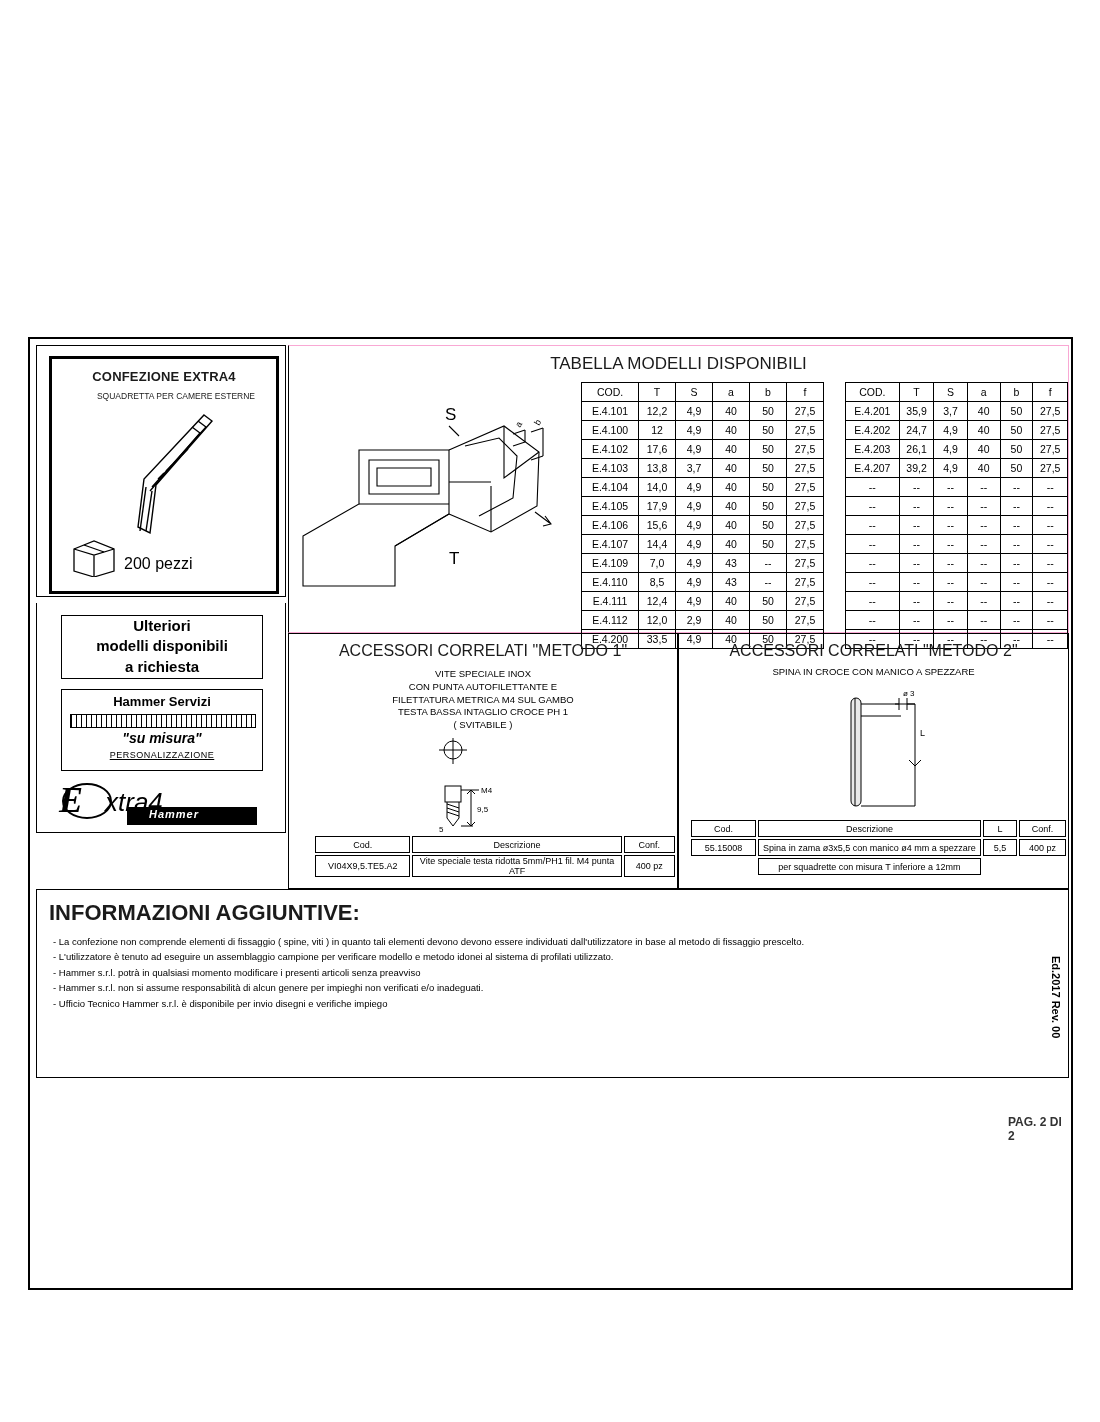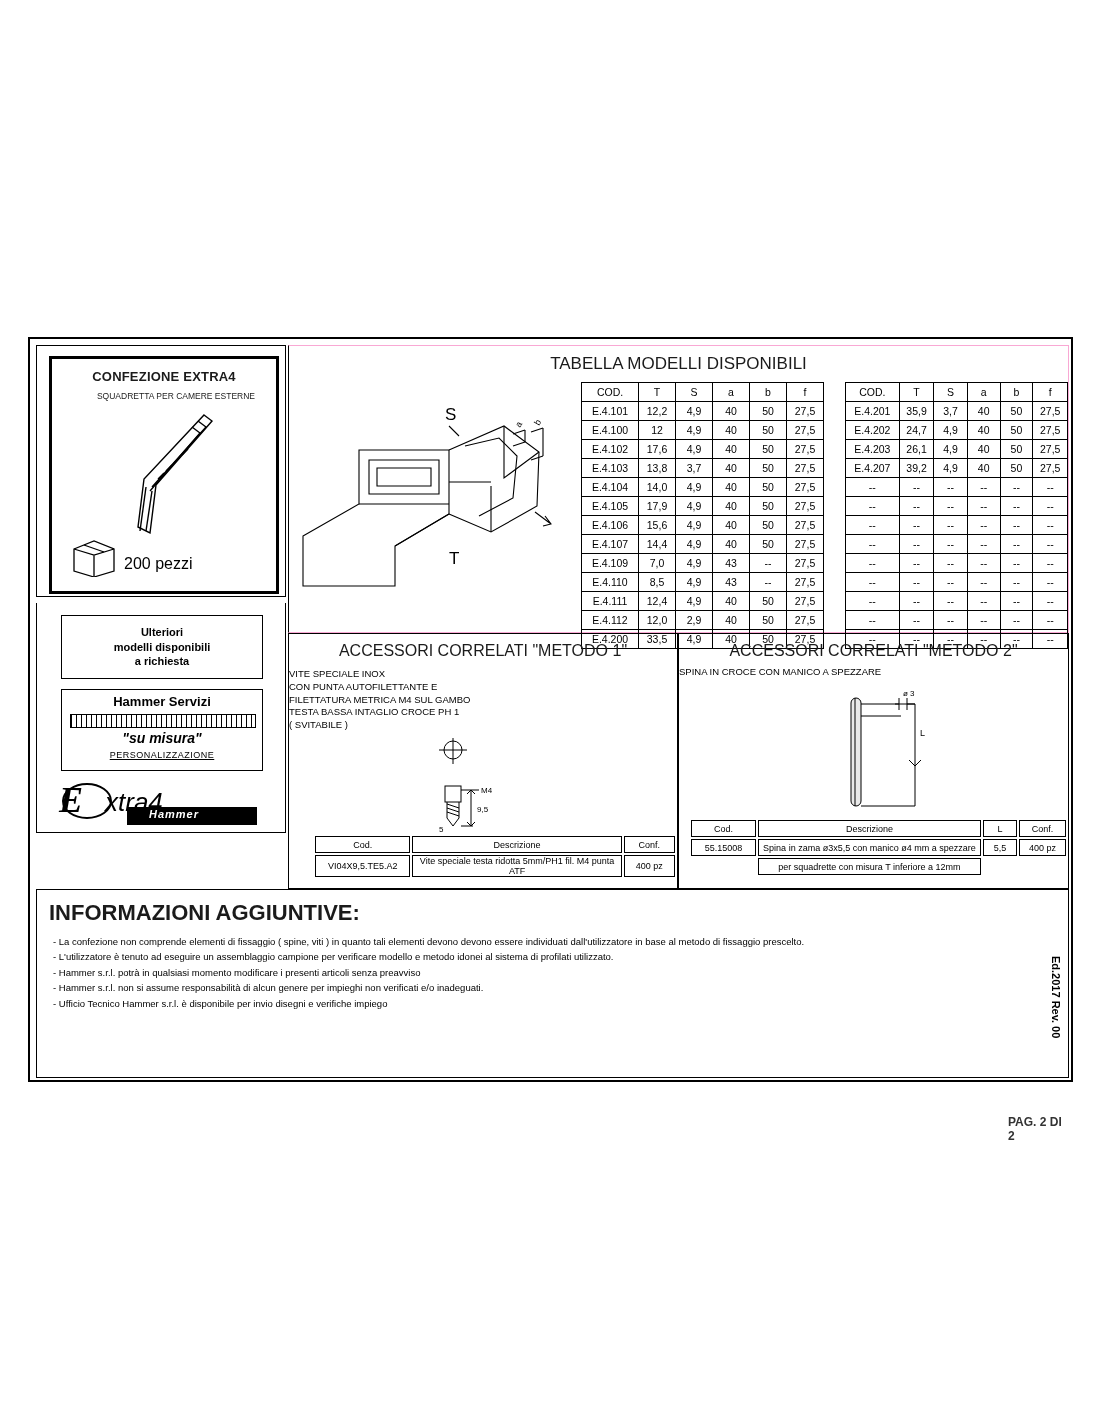--- a/index.html
+++ b/index.html
@@ -1,30 +1,30 @@
 <!DOCTYPE html>
 <html><head>
 <meta charset="utf-8">
 <style>
   html,body{margin:0;padding:0;background:#ffffff;}
   body{width:1100px;height:1422px;font-family:"Liberation Sans",sans-serif;color:#000;}
-  #sheet{position:absolute;left:28px;top:337px;width:1045px;height:745px;border:2px solid #000;box-sizing:border-box;}
+  #sheet{position:absolute;left:28px;top:337px;width:1045px;height:953px;border:2px solid #000;box-sizing:border-box;}
   .cell{position:absolute;box-sizing:border-box;}
 
   
   #pkgbox{left:6px;top:6px;width:250px;height:252px;border:1px solid #000;}
   #pkginner{position:absolute;left:12px;top:10px;width:224px;height:232px;border:3px solid #000;}
   #pkgtitle{position:absolute;top:10px;left:0;width:100%;text-align:center;font-size:13px;font-weight:bold;color:#1b1b1b;letter-spacing:.2px;}
   #pkgsub{position:absolute;top:32px;left:12px;width:100%;text-align:center;font-size:8.5px;color:#1b1b1b;}
   #pezzi{position:absolute;left:72px;top:196px;font-size:16px;}
   .bracket{position:absolute;}
   #boxicon{position:absolute;left:18px;top:176px;width:48px;height:42px;}
 
   #ulterioribox{left:6px;top:264px;width:250px;height:230px;border:1px solid #000;border-top:none;}
-  #ulteriori{position:absolute;left:24px;top:12px;width:200px;height:62px;border:1px solid #000;display:flex;align-items:center;justify-content:center;text-align:center;font-size:11px;font-weight:bold;line-height:1.35;}
+  #ulteriori{position:absolute;left:24px;top:12px;width:200px;height:62px;border:1px solid #000;display:flex;align-items:flex-start;justify-content:center;text-align:center;font-size:15px;font-weight:bold;line-height:1.35;}
   #hammerservizi{position:absolute;left:24px;top:86px;width:200px;height:80px;border:1px solid #000;}
   #hs-title{position:absolute;top:4px;left:0;width:100%;text-align:center;font-size:13px;font-weight:bold;}
   #hs-ruler{position:absolute;top:24px;left:8px;width:184px;height:12px;border:1px solid #000;
      background:repeating-linear-gradient(to right,#000 0 1px,transparent 1px 5px);}
   #hs-mis{position:absolute;top:40px;left:0;width:100%;text-align:center;font-size:14px;font-weight:bold;font-style:italic;}
   #hs-pers{position:absolute;top:60px;left:0;width:100%;text-align:center;font-size:9px;letter-spacing:.5px;text-decoration:underline;}
   #logo{position:absolute;left:22px;top:174px;width:204px;height:50px;}
   #logo-e{position:absolute;left:0;top:2px;font-size:36px;font-family:"Liberation Serif",serif;font-style:italic;font-weight:bold;}
   #logo-x{position:absolute;left:46px;top:10px;font-size:26px;font-style:italic;}
   #logo-bar{position:absolute;left:68px;top:30px;width:130px;height:18px;background:#000;}
@@ -41,21 +41,21 @@
   #tblA td,#tblB td{width:32px;}
   #tblA th:first-child,#tblB th:first-child{width:52px;}
 
   
   #drawing{position:absolute;left:10px;top:40px;width:280px;height:240px;}
 
   
   #acc1{left:258px;top:294px;width:390px;height:256px;border:1px solid #000;border-left:1px solid #000;}
   #acc2{left:648px;top:294px;width:391px;height:256px;border:1px solid #000;}
   .acctitle{position:absolute;top:8px;left:0;width:100%;text-align:center;font-size:16px;color:#1b1b1b;}
-  .accsub{position:absolute;left:0;width:100%;text-align:left;font-size:9.5px;line-height:1.35;}
+  .accsub{position:absolute;left:0;width:100%;text-align:center;font-size:9.5px;line-height:1.35;}
   #acc1sub{top:34px;}
   #acc2sub{top:32px;}
   #acc1tbl{position:absolute;left:24px;top:200px;font-size:9px;}
   #acc1tbl td,#acc1tbl th{border:1px solid #000;height:15px;padding:0 3px;text-align:center;font-weight:normal;}
   #acc2tbl{position:absolute;left:10px;top:184px;font-size:9px;}
   #acc2tbl td,#acc2tbl th{border:1px solid #000;height:15px;padding:0 3px;text-align:center;font-weight:normal;}
 
   
   #infobox{left:6px;top:550px;width:1033px;height:189px;border:1px solid #000;}
   #infotitle{position:absolute;left:12px;top:10px;font-size:22px;font-weight:bold;color:#1b1b1b;}

